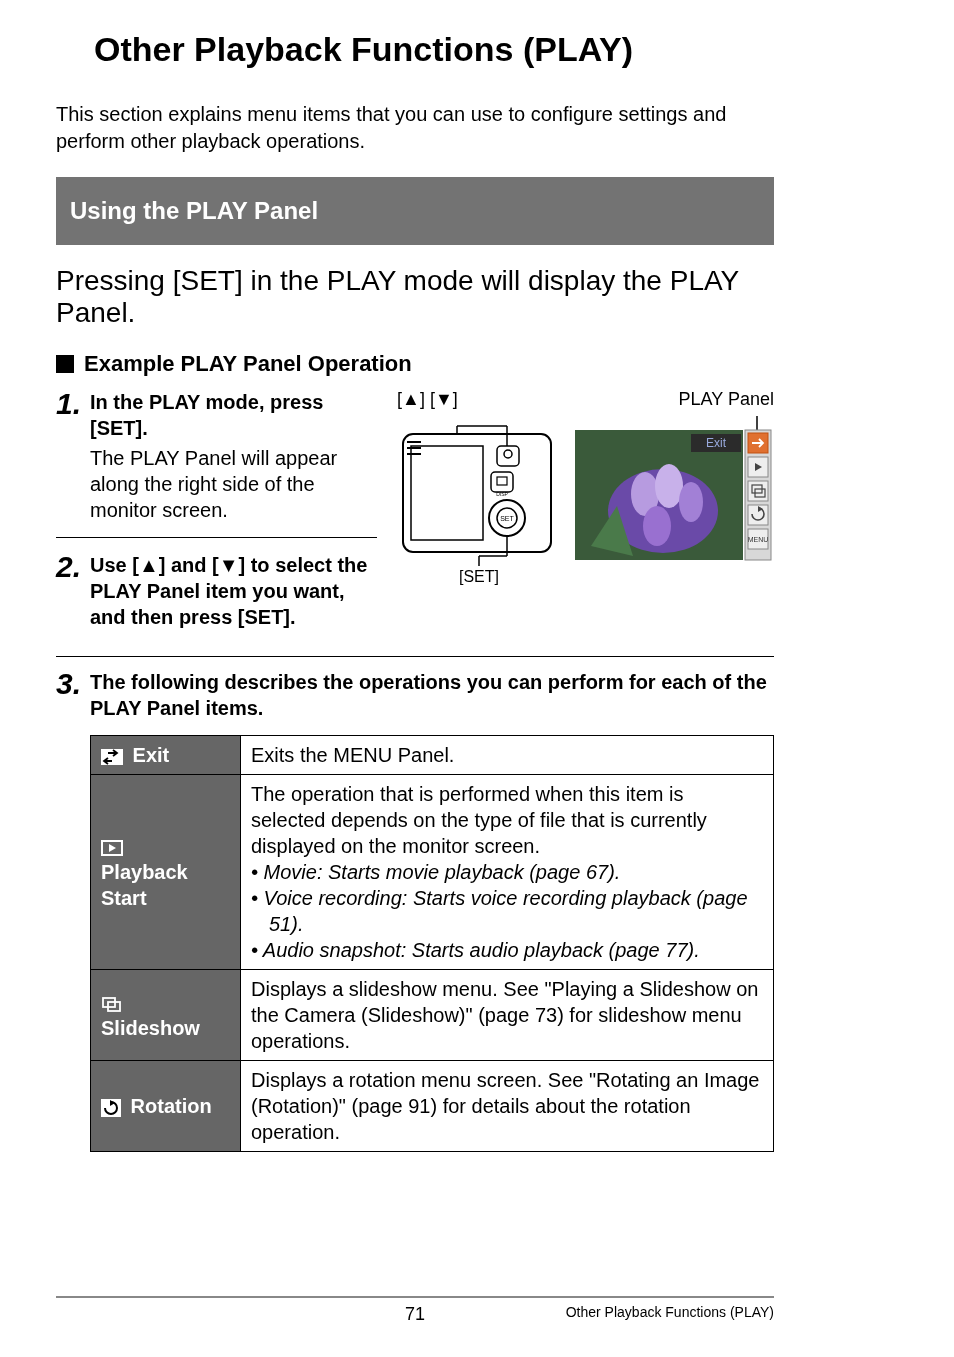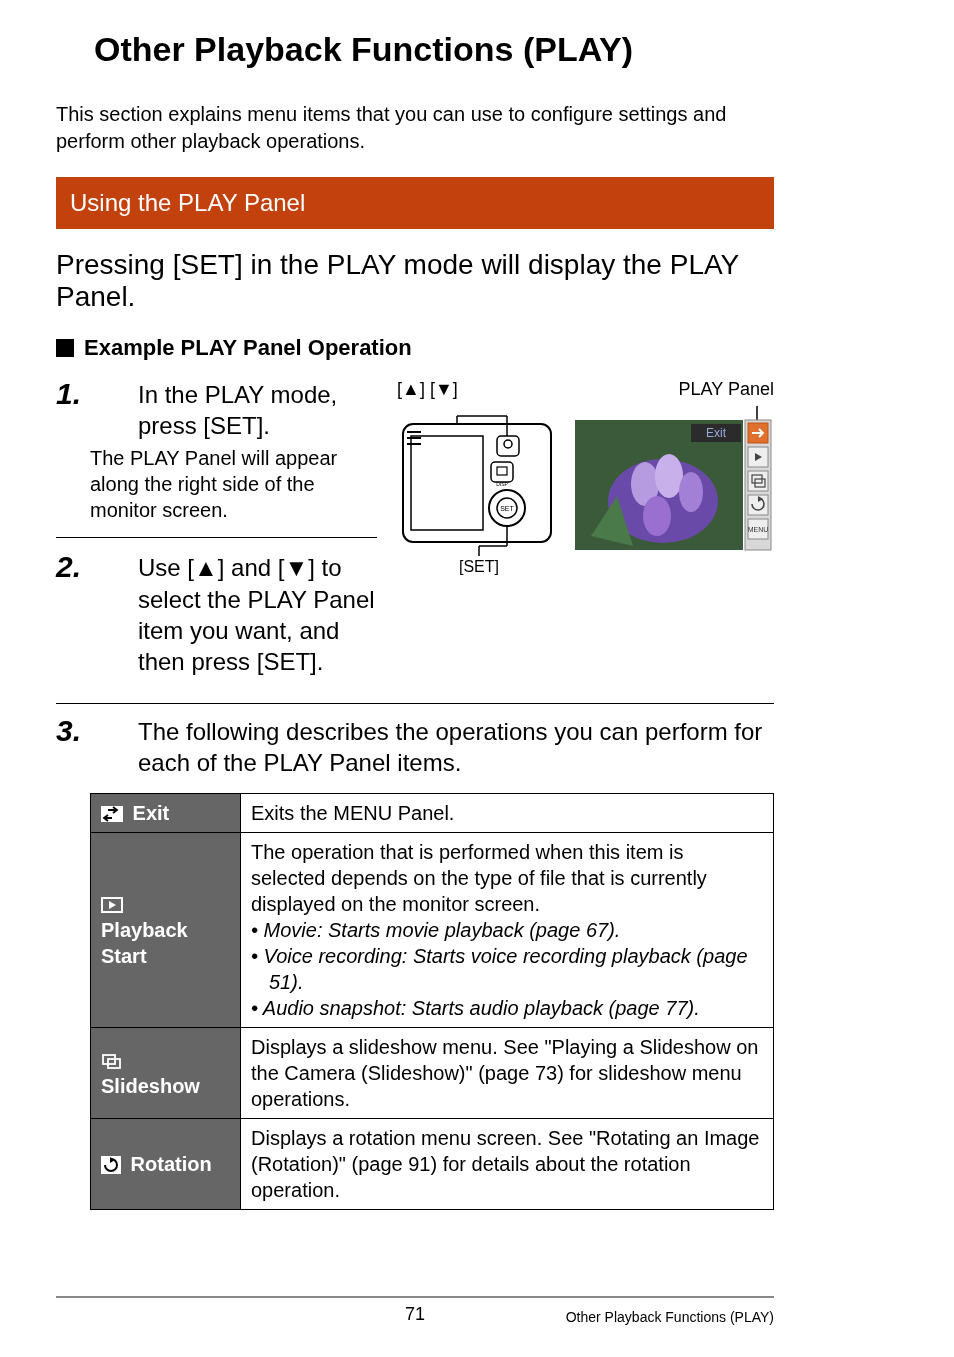--- a/index.html
+++ b/index.html
@@ -1,49 +1,49 @@
 <!DOCTYPE html>
 <html><head>
 <meta charset="utf-8">
 <style>
   * { box-sizing: border-box; margin: 0; padding: 0; }
   html, body { width: 954px; height: 1357px; font-family: Arial, Helvetica, sans-serif; background: #fff; color: #000; }
   .page { width: 830px; height: 1357px; padding: 30px 56px 40px 56px; position: relative; }
   .main-title { font-size: 34px; font-weight: bold; margin: 0 0 10px 38px; }
   .intro { font-size: 20px; line-height: 1.35; margin-bottom: 22px; margin-top: 32px; }
-  .section-bar { background: #c2410c; color: #fff; font-size: 24px; font-weight: normal; padding: 12px 14px; margin-bottom: 20px; }
+  .section-bar { background: #737373; color: #fff; font-size: 24px; font-weight: bold; padding: 20px 14px; margin-bottom: 20px; }
   .sub-intro { font-size: 28px; margin-bottom: 22px; }
-  .subhead-row { display: flex; align-items: center; gap: 10px; margin-bottom: 18px; }
+  .subhead-row { display: flex; align-items: center; gap: 10px; margin-bottom: 12px; }
   .black-box { width: 18px; height: 18px; background: #000; flex: 0 0 auto; }
   .subhead { font-size: 22px; font-weight: bold; }
   .two-col { display: flex; gap: 20px; }
   .left-col { flex: 1 1 46%; }
   .right-col { flex: 1 1 54%; }
   .step { display: flex; margin-bottom: 14px; }
   .step-num { font-size: 30px; font-weight: bold; font-style: italic; width: 34px; flex: 0 0 auto; line-height: 1; }
   .step-body { flex: 1; }
-  .step-title { font-size: 24px; font-weight: normal; line-height: 1.3; margin-left: 48px; }
+  .step-title { font-size: 20px; font-weight: bold; line-height: 1.3; }
   .step-desc { font-size: 20px; line-height: 1.3; margin-top: 4px; }
   .step-rule { border: none; border-top: 1px solid #000; margin: 14px 0 14px 0; }
   .full-rule { border: none; border-top: 1px solid #000; margin: 12px 0; }
   .diagram-row { display: flex; justify-content: space-between; align-items: flex-start; margin-bottom: 6px; }
   .diagram-label { font-size: 18px; }
   .diagram-box { display: flex; gap: 16px; align-items: flex-start; }
   .camera-svg { width: 160px; height: 170px; }
   .screen-svg { width: 200px; height: 150px; }
   .table-wrap { margin: 6px 0 0 34px; }
   table.play-table { border-collapse: collapse; width: 100%; }
   table.play-table td { border: 1px solid #000; padding: 6px 10px; font-size: 20px; vertical-align: top; line-height: 1.3; }
   table.play-table td.label-cell { background: #666; color: #fff; font-weight: bold; width: 150px; vertical-align: middle; }
   table.play-table td.label-cell .cell-icon { display: inline-block; vertical-align: middle; margin-right: 4px; }
   table.play-table ul { list-style: none; padding-left: 0; font-style: italic; }
   table.play-table ul li { padding-left: 18px; text-indent: -18px; }
   .footer { position: absolute; bottom: 32px; left: 56px; right: 56px; }
   .footer-rule { border: none; border-top: 2px solid #888; margin-bottom: 6px; }
-  .footer-row { display: flex; justify-content: center; align-items: flex-end; position: relative; font-size: 18px; }
+  .footer-row { display: flex; justify-content: center; align-items: flex-start; position: relative; font-size: 18px; }
   .page-num { font-size: 18px; }
   .footer-title { position: absolute; right: 0; font-size: 14px; }
   .icon-svg { vertical-align: middle; }
 </style>
 </head>
 <body>
 
 <div class="page">
   <h1 class="main-title">Other Playback Functions (PLAY)</h1>
   <p class="intro">This section explains menu items that you can use to configure settings and perform other playback operations.</p>

